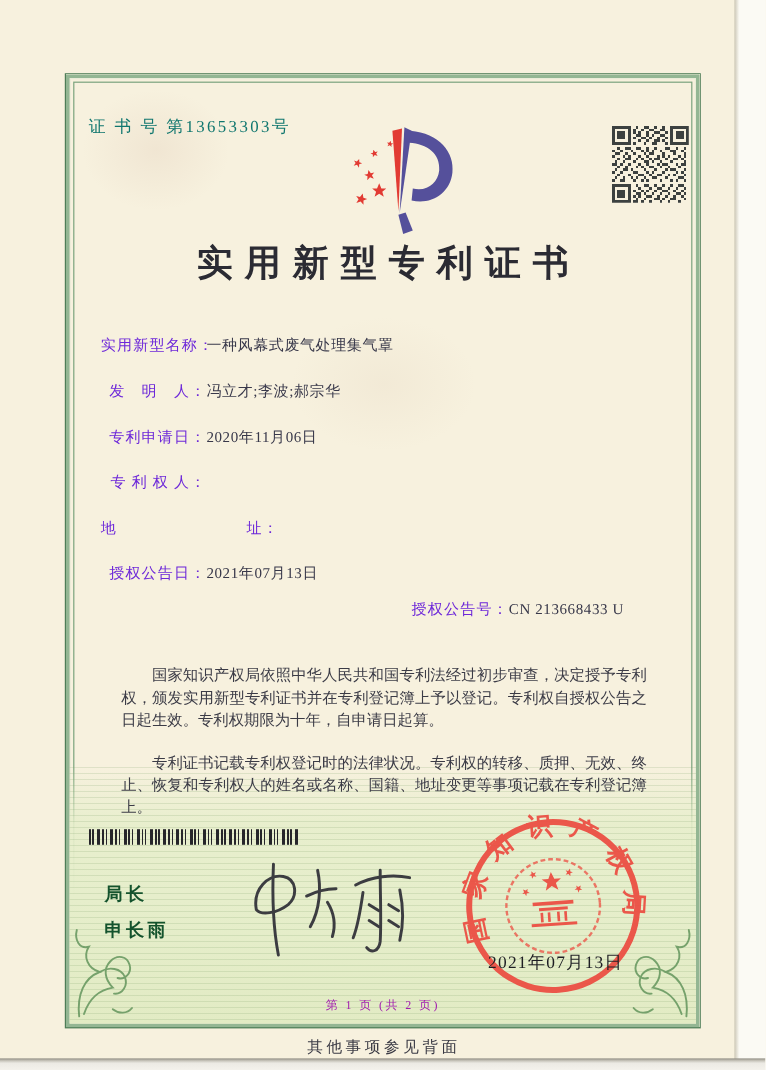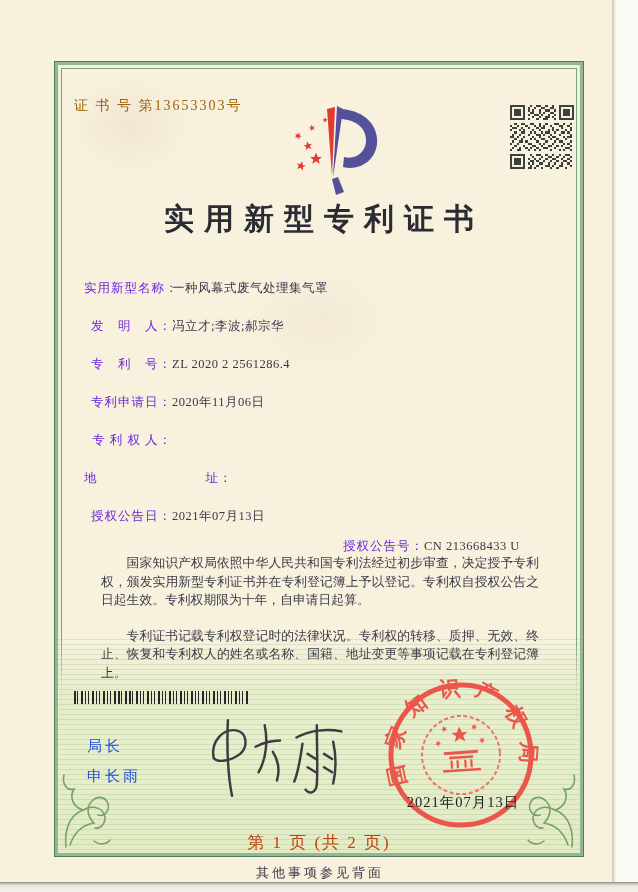--- a/index.html
+++ b/index.html
@@ -21,21 +21,21 @@
   }
   .frame-line{position:absolute;inset:3px;border:1px solid #7aa37d;pointer-events:none;}
 
   .green-zone{
     position:absolute;left:0;right:0;bottom:0;height:214px;
     background:
       repeating-linear-gradient(to bottom, rgba(125,160,105,.20) 0 1px, rgba(125,160,105,0) 1px 5px),
       linear-gradient(to bottom, rgba(230,238,203,0) 0, rgba(230,238,203,.9) 48px, #e6eecb 110px, #e2ebc4 100%);
   }
 
-  .cert-no{position:absolute;left:16px;top:32px;font-size:14px;letter-spacing:2px;color:#a16207;}
+  .cert-no{position:absolute;left:16px;top:32px;font-size:14px;letter-spacing:2px;color:#0f766e;}
 
   .logo{position:absolute;left:224px;top:36px;width:104px;height:98px;}
   .qr{position:absolute;left:452px;top:40px;width:64px;height:64px;}
 
   .title{
     position:absolute;left:0;top:134px;width:100%;margin:0;
     text-align:center;font-size:30px;font-weight:600;color:#2b2b33;
     letter-spacing:10px;text-indent:10px;
   }
 
@@ -51,28 +51,28 @@
   .paras p{margin:17px;text-indent:2em;word-break:break-all;}
 
   .barcode{
     position:absolute;left:16px;top:626px;width:175px;height:13px;
     background:repeating-linear-gradient(90deg,#26262a 0 1.5px,transparent 1.5px 3px,#26262a 3px 4px,transparent 4px 7px,#26262a 7px 9.5px,transparent 9.5px 11px);
   }
 
   .director{
     position:absolute;left:29px;top:666px;
     font-family:"Liberation Sans","DejaVu Sans",sans-serif;
-    font-size:15px;font-weight:400;color:#1d4ed8;letter-spacing:3px;line-height:30px;
+    font-size:15px;font-weight:700;color:#14532d;letter-spacing:3px;line-height:30px;
   }
   .signature{position:absolute;left:136px;top:648px;width:170px;height:92px;}
 
   .seal{position:absolute;left:323px;top:610px;width:160px;height:160px;opacity:.92;}
   .seal-date{position:absolute;left:330px;top:728px;width:150px;text-align:center;font-size:14.5px;letter-spacing:1px;color:#1e1e24;}
 
-  .page-info{position:absolute;left:0;top:766px;width:100%;text-align:center;font-size:17px;letter-spacing:2px;color:#c2410c;}
+  .page-info{position:absolute;left:0;top:766px;width:100%;text-align:center;font-size:10px;letter-spacing:2px;color:#a21caf;}
 
   .orn{position:absolute;bottom:4px;width:52px;height:96px;}
   .orn.left{left:3px;}
   .orn.right{right:3px;transform:scaleX(-1);}
 
   .back-note{position:absolute;left:0;top:864px;width:640px;text-align:center;font-size:13px;letter-spacing:3px;color:#3a3a44;}
 
   .edge-right{position:absolute;top:0;right:0;width:26px;height:100%;background:linear-gradient(90deg,rgba(150,146,130,.45) 0,#fbfaf4 4px);}
   .edge-bottom{position:absolute;left:0;bottom:0;width:100%;height:10px;background:linear-gradient(#8f8c82 0,#c9c6bc 2px,#eceae4 4px,#f4f2ec 100%);}
 </style>
@@ -161,24 +161,20 @@
     <div class="fields">
       <div class="row">
         <span class="lbl">实用新型名称：</span>
         <span class="val">一种风幕式废气处理集气罩</span>
       </div>
       <div class="row">
         <span class="lbl">发　明　人：</span>
         <span class="val">冯立才;李波;郝宗华</span>
       </div>
       <div class="row">
-        <span class="lbl">专　利　号：</span>
-        <span class="val">ZL 2020 2 2561286.4</span>
-      </div>
-      <div class="row">
         <span class="lbl">专利申请日：</span>
         <span class="val">2020年11月06日</span>
       </div>
       <div class="row">
         <span class="lbl">专 利 权 人：</span>
       </div>
       <div class="row">
         <span class="lbl wide">地　　　　　　　　址：</span>
       </div>
       <div class="row">

